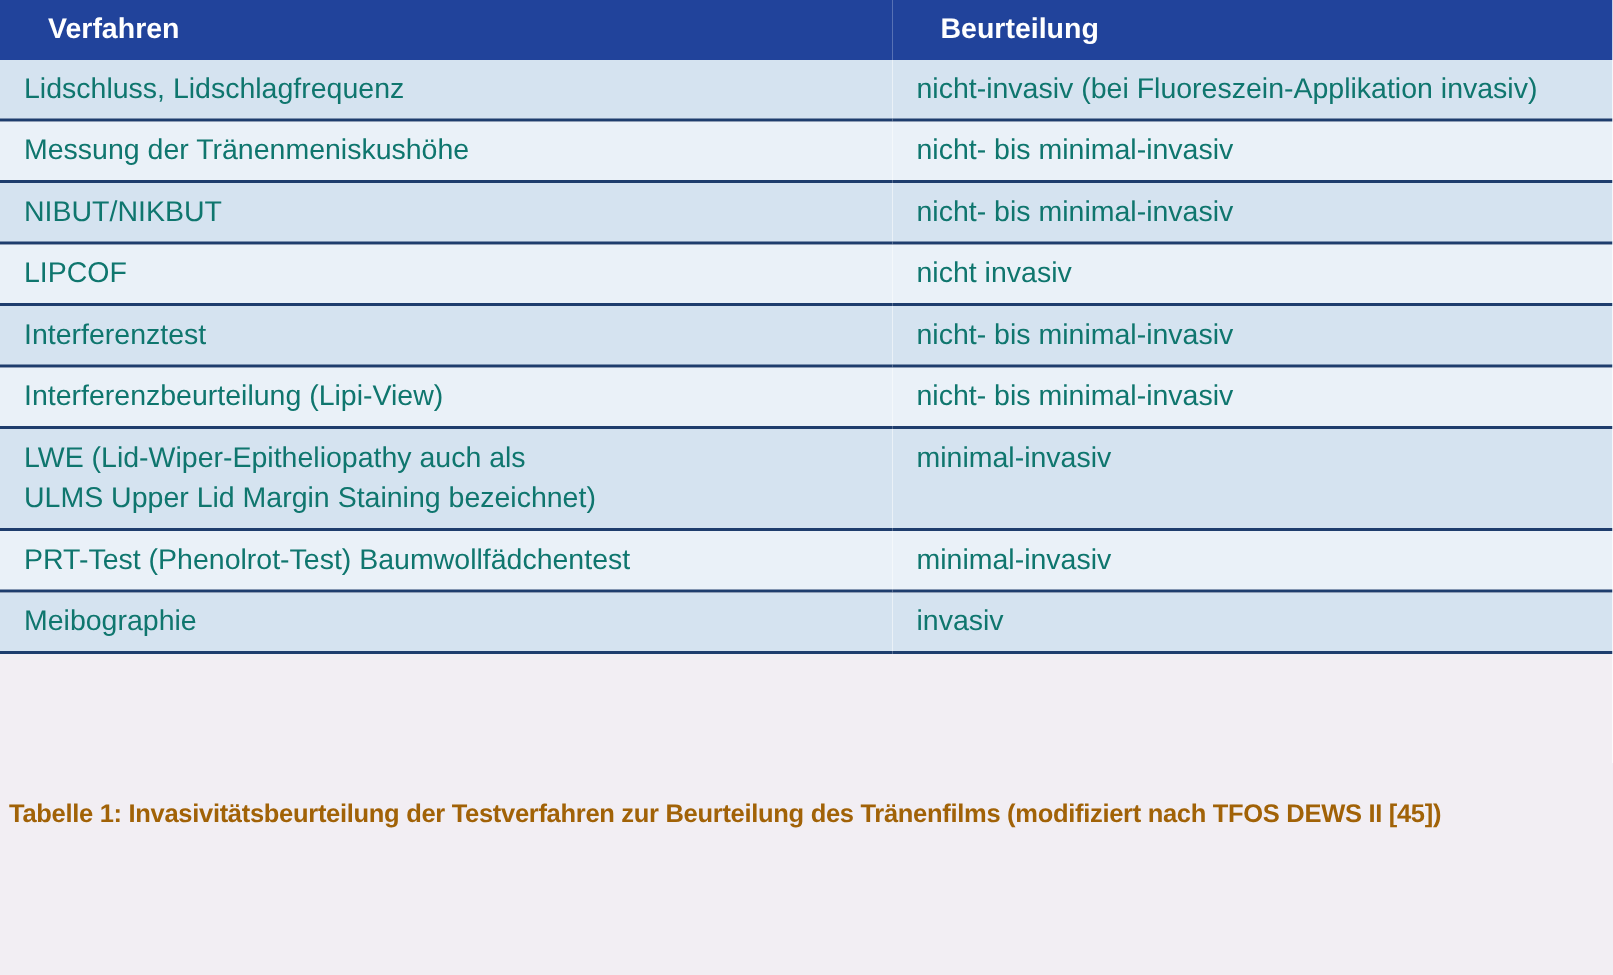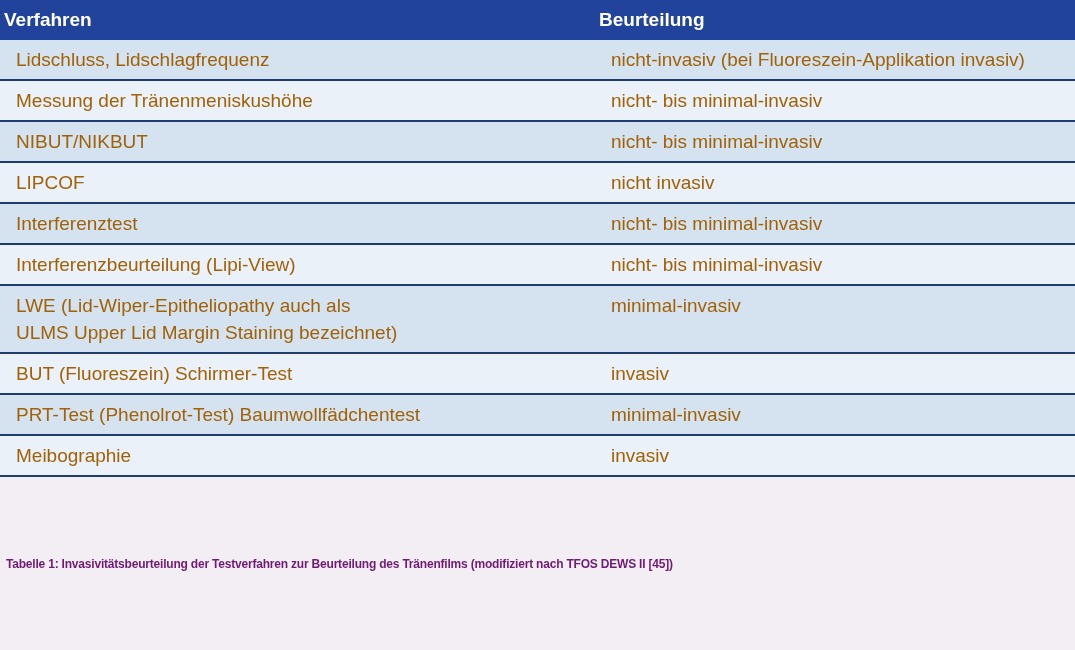--- a/index.html
+++ b/index.html
@@ -24,47 +24,47 @@
   }
   table.invasiv-table col.c1 { width: 55.35%; }
   table.invasiv-table col.c2 { width: 44.65%; }
   thead th {
     background: #21439b;
     color: #ffffff;
     font-size: 19px;
     font-weight: bold;
     text-align: left;
     height: 40px;
-    padding: 0 0 0 4px;
+    padding: 0 0 0 32px;
     vertical-align: middle;
   }
   tbody td {
     font-size: 19px;
-    color: #a16207;
+    color: #0f766e;
     text-align: left;
     vertical-align: top;
     line-height: 27px;
     padding: 6px 4px 6px 16px;
     height: 27px; 
     border-bottom: 2px solid #1e3d6d;
     white-space: pre-line;
     overflow: hidden;
   }
   tbody tr:nth-child(odd) td  { background: #d5e3f0; }
   tbody tr:nth-child(even) td { background: #eaf1f8; }
   .caption-bar {
     flex: 1;
     background: #f2eef3;
     display: flex;
     align-items: center;
   }
   .caption-text {
-    font-size: 12px;
+    font-size: 17px;
     font-weight: 600;
-    color: #701a75;
+    color: #a16207;
     padding-left: 6px;
     letter-spacing: -0.2px;
   }
 </style>
 </head>
 <body>
 
 <div class="page">
   <table class="invasiv-table">
     <colgroup>
@@ -109,24 +109,20 @@
     <td class="cell-beurteilung">nicht- bis minimal-invasiv</td>
   </tr>
 
 
   <tr>
     <td class="cell-verfahren">LWE (Lid-Wiper-Epitheliopathy auch als
 ULMS Upper Lid Margin Staining bezeichnet)</td>
     <td class="cell-beurteilung">minimal-invasiv</td>
   </tr>
 
-  <tr>
-    <td class="cell-verfahren">BUT (Fluoreszein) Schirmer-Test</td>
-    <td class="cell-beurteilung">invasiv</td>
-  </tr>
 
   <tr>
     <td class="cell-verfahren">PRT-Test (Phenolrot-Test) Baumwollfädchentest</td>
     <td class="cell-beurteilung">minimal-invasiv</td>
   </tr>
 
 
   <tr>
     <td class="cell-verfahren">Meibographie</td>
     <td class="cell-beurteilung">invasiv</td>

